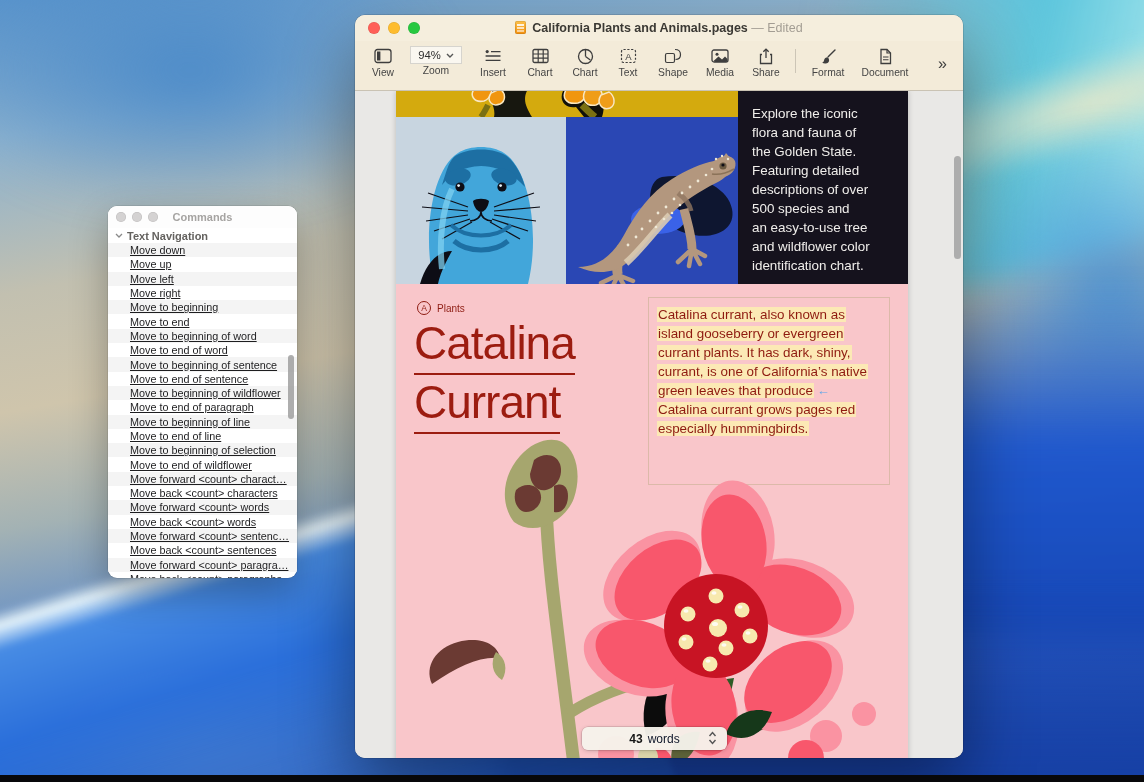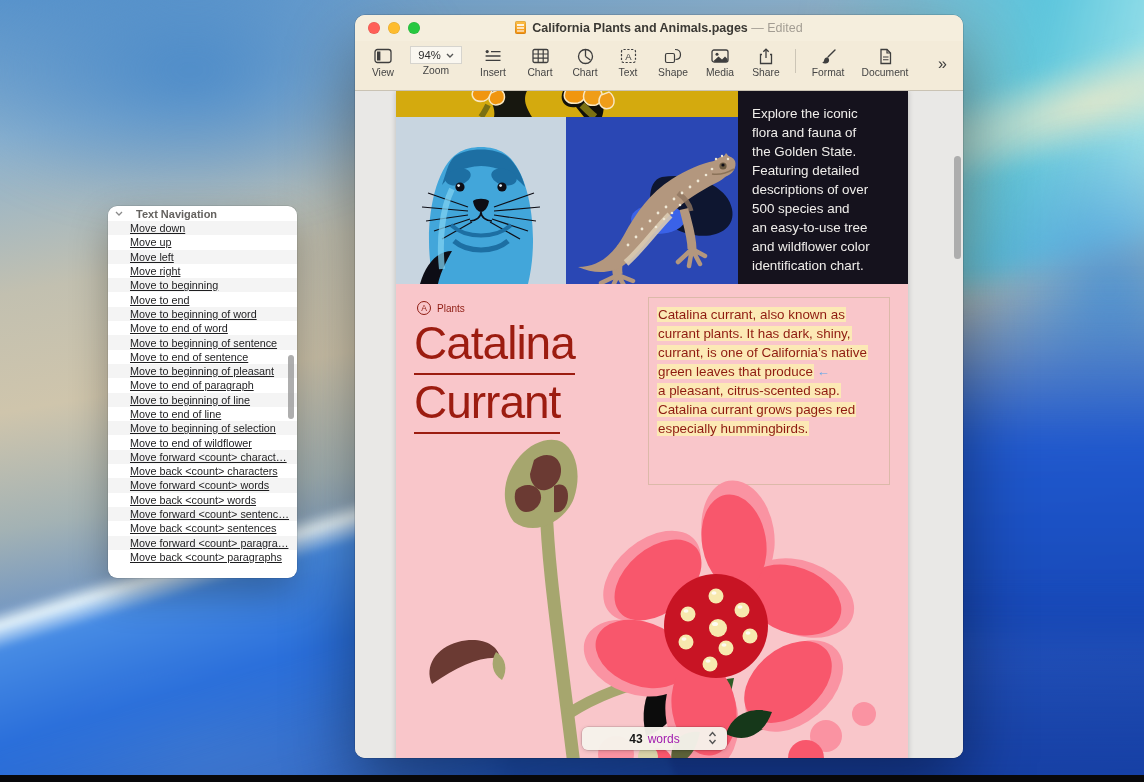--- a/index.html
+++ b/index.html
@@ -31,21 +31,21 @@
   #screen-edge{position:absolute;left:0;right:0;bottom:0;height:7px;background:#08080a;z-index:50;}
 
   
   #commands-window{position:absolute;left:108px;top:206px;width:189px;height:372px;z-index:20;
     background:#ffffff;border-radius:9px;overflow:hidden;
     box-shadow:0 16px 38px rgba(0,0,0,.30),0 0 0 .5px rgba(0,0,0,.15);}
   .cmd-titlebar{height:22px;position:relative;display:flex;align-items:center;padding-left:8px;background:#fdfdfd;}
   .cmd-dots{display:flex;gap:6px;}
   .cmd-dot{width:10px;height:10px;border-radius:50%;background:#d4d2d2;box-shadow:inset 0 0 0 .5px rgba(0,0,0,.12);}
   .cmd-title{position:absolute;left:0;right:0;text-align:center;font-size:11px;font-weight:700;color:#a6a4a2;}
-  .cmd-section{height:15px;display:flex;align-items:center;gap:13px;padding-left:7px;font-size:11px;font-weight:700;color:#64625f;}
+  .cmd-section{height:15px;display:flex;align-items:center;gap:4px;padding-left:7px;font-size:11px;font-weight:700;color:#64625f;}
   .cmd-list{}
   .cmd-row{height:14.3px;display:flex;align-items:center;padding-left:22px;font-size:10.8px;color:#1e1e20;white-space:nowrap;text-decoration:underline;}
   .cmd-row:nth-child(odd){background:#f4f4f4;}
   #commands-scrollbar{position:absolute;right:3px;top:149px;width:6px;height:64px;border-radius:3px;background:#9a9a9a;opacity:.8;}
 
   
   #pages-window{position:absolute;left:355px;top:15px;width:608px;height:743px;z-index:10;
     border-radius:10px;overflow:hidden;background:#e9e8e6;
     box-shadow:0 30px 70px rgba(0,0,0,.42),0 0 0 .5px rgba(0,0,0,.22);}
   .pw-titlebar{height:26px;background:#f5eedd;position:relative;display:flex;align-items:center;padding-left:13px;}
@@ -91,21 +91,21 @@
   .text-frame{position:absolute;left:252px;top:13px;width:242px;height:188px;border:1px solid #dcb9a9;
     box-sizing:border-box;padding:7px 0 0 8px;font-size:13.4px;line-height:19px;color:#8e1a10;background:rgba(255,255,255,0.0);}
   .bl{white-space:nowrap;}
   .hl{background:#fce9b5;padding:0 1px;}
   .break-arrow{color:#5da6ea;margin-left:3px;font-size:13px;}
   .flower{position:absolute;left:0;top:150px;width:512px;height:331px;overflow:hidden;}
   .word-pill{position:absolute;left:186px;top:443px;width:145px;height:23px;z-index:6;
     background:rgba(246,243,235,.96);border-radius:6px;display:flex;align-items:center;justify-content:center;gap:5px;
     font-size:12px;box-shadow:0 0 0 .5px rgba(0,0,0,.18),0 1px 4px rgba(0,0,0,.18);}
   .wc-num{font-weight:700;color:#161616;}
-  .wc-unit{color:#a21caf;}
+  .wc-unit{color:#0f172a;}
   .wc-stepper{position:absolute;right:10px;top:4px;}
 </style>
 </head>
 <body>
 
 <div id="wallpaper">
   <div class="wp wp7"></div>
   <div class="wp wp1"></div>
   <div class="wp wp2"></div>
   <div class="wp wp8"></div>
@@ -349,24 +349,24 @@
           <span class="badge-a">A</span>
           <span class="plants-text">Plants</span>
         </div>
         <div class="doc-title">
           <span class="t-line"><span>Catalina</span></span>
           <span class="t-line"><span>Currant</span></span>
         </div>
 
         <div class="text-frame">
           <div class="bl"><span class="hl">Catalina currant, also known as</span></div>
+          <div class="bl"><span class="hl">island gooseberry or evergreen</span></div>
           <div class="bl"><span class="hl">currant plants. It has dark, shiny,</span></div>
           <div class="bl"><span class="hl">currant, is one of California’s native</span></div>
           <div class="bl"><span class="hl">green leaves that produce</span><span class="break-arrow">←</span></div>
-          <div class="bl"><span class="hl">a pleasant, citrus-scented sap.</span></div>
           <div class="bl"><span class="hl">Catalina currant grows pages red</span></div>
           <div class="bl"><span class="hl">especially hummingbirds.</span></div>
         </div>
 
         <div class="flower">
           <svg width="512" height="331" viewBox="0 0 512 331">
             <path d="M150,60 C150,120 162,200 178,331" stroke="#a6a66e" stroke-width="13" fill="none"></path>
             <path d="M172,280 C200,262 232,250 266,244" stroke="#a6a66e" stroke-width="11" fill="none"></path>
             <path d="M118,88 C104,70 106,42 124,22 C136,8 154,2 166,8 C180,16 186,40 178,64 C170,86 140,104 118,88 Z" fill="#a6a66e"></path>
             <path d="M138,26 C148,18 160,20 164,30 C168,42 160,54 150,56 C142,58 134,50 134,40 Z" fill="#6b3a33"></path>
@@ -437,38 +437,46 @@
             <polyline points="1.5,9 4.5,12.5 7.5,9" fill="none" stroke="#555" stroke-width="1.4"></polyline>
           </svg>
         </div>
       </div>
     </div>
     <div id="pages-scrollbar"></div>
   </div>
 </div>
 
 <div id="commands-window">
+  <div class="cmd-titlebar">
+    <div class="cmd-dots">
+      <span class="cmd-dot"></span>
+      <span class="cmd-dot"></span>
+      <span class="cmd-dot"></span>
+    </div>
+    <div class="cmd-title">Commands</div>
+  </div>
   <div class="cmd-section">
     <svg width="8" height="5" viewBox="0 0 8 5">
         <polyline points="1,1 4,4 7,1" fill="none" stroke="#8a8a8a" stroke-width="1.3"></polyline>
       </svg>
     <span>Text Navigation</span>
   </div>
   <div class="cmd-list">
     <div class="cmd-row">Move down</div>
     <div class="cmd-row">Move up</div>
     <div class="cmd-row">Move left</div>
     <div class="cmd-row">Move right</div>
     <div class="cmd-row">Move to beginning</div>
     <div class="cmd-row">Move to end</div>
     <div class="cmd-row">Move to beginning of word</div>
     <div class="cmd-row">Move to end of word</div>
     <div class="cmd-row">Move to beginning of sentence</div>
     <div class="cmd-row">Move to end of sentence</div>
-    <div class="cmd-row">Move to beginning of pleasant</div>
+    <div class="cmd-row">Move to beginning of wildflower</div>
     <div class="cmd-row">Move to end of paragraph</div>
     <div class="cmd-row">Move to beginning of line</div>
     <div class="cmd-row">Move to end of line</div>
     <div class="cmd-row">Move to beginning of selection</div>
     <div class="cmd-row">Move to end of wildflower</div>
     <div class="cmd-row">Move forward &lt;count&gt; charact…</div>
     <div class="cmd-row">Move back &lt;count&gt; characters</div>
     <div class="cmd-row">Move forward &lt;count&gt; words</div>
     <div class="cmd-row">Move back &lt;count&gt; words</div>
     <div class="cmd-row">Move forward &lt;count&gt; sentenc…</div>

